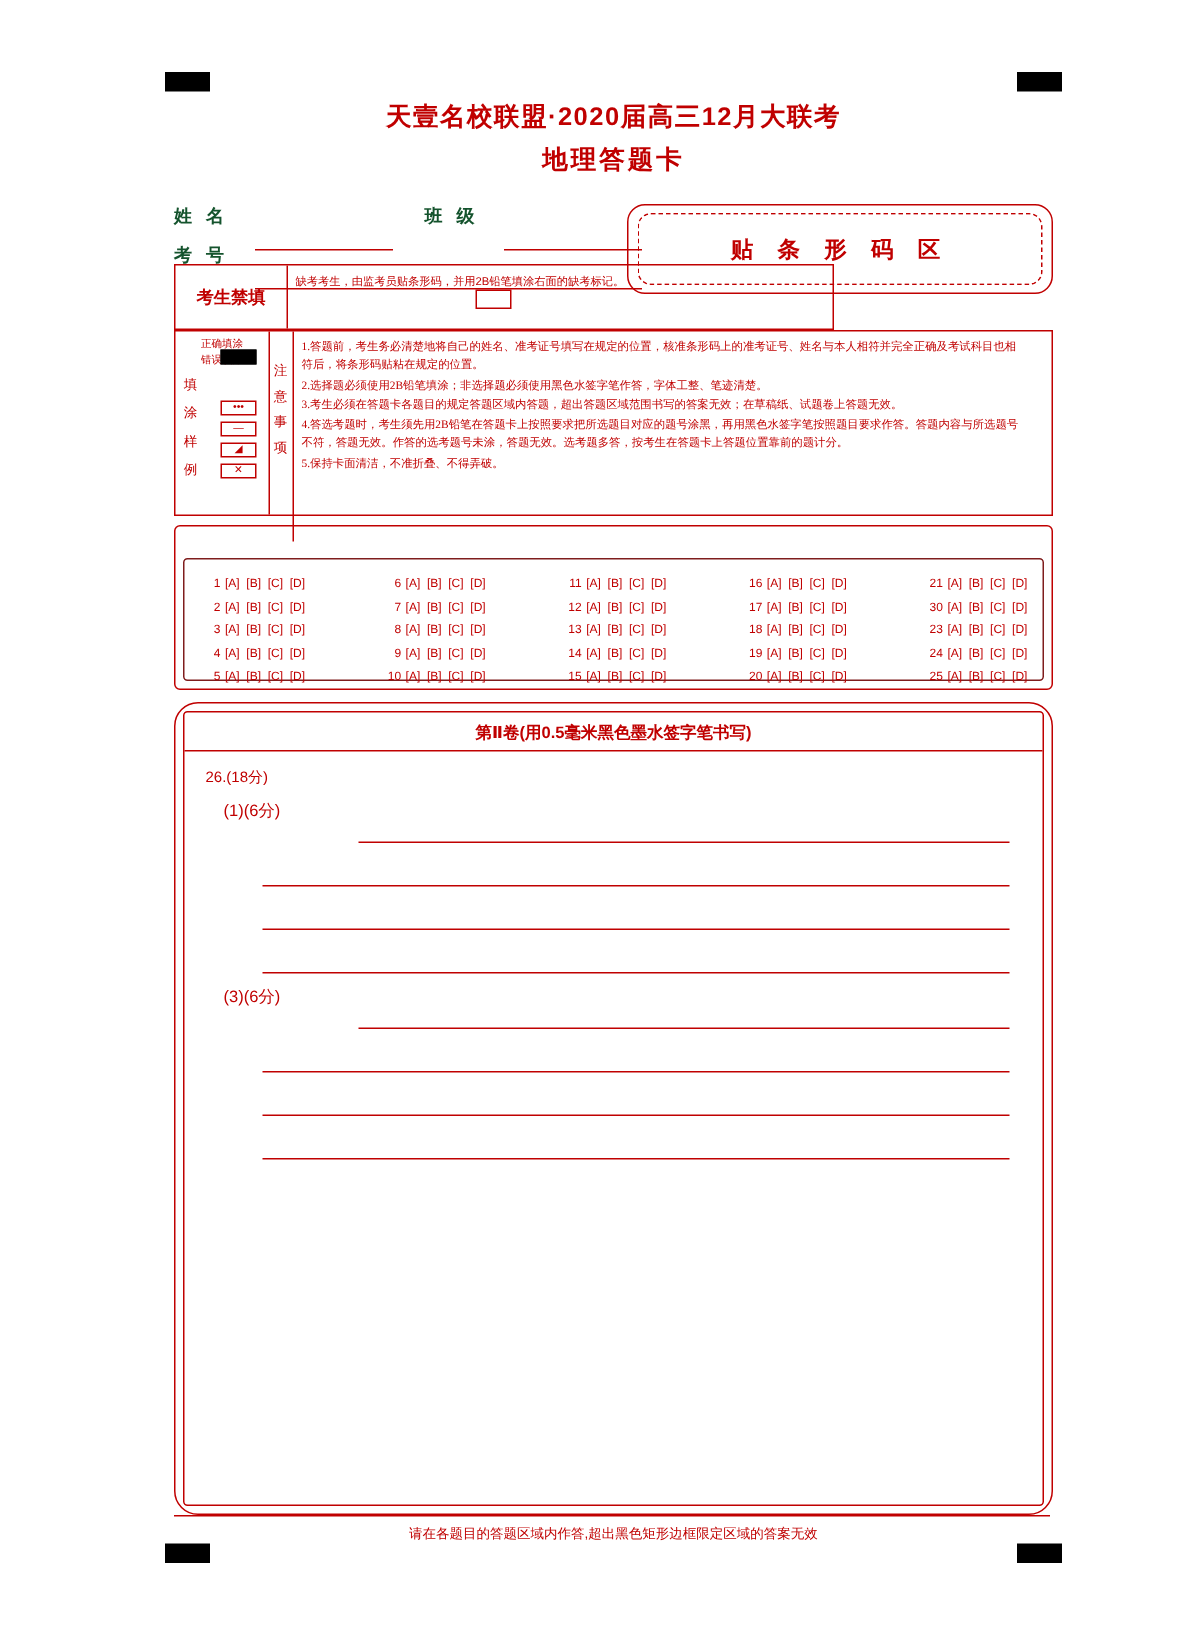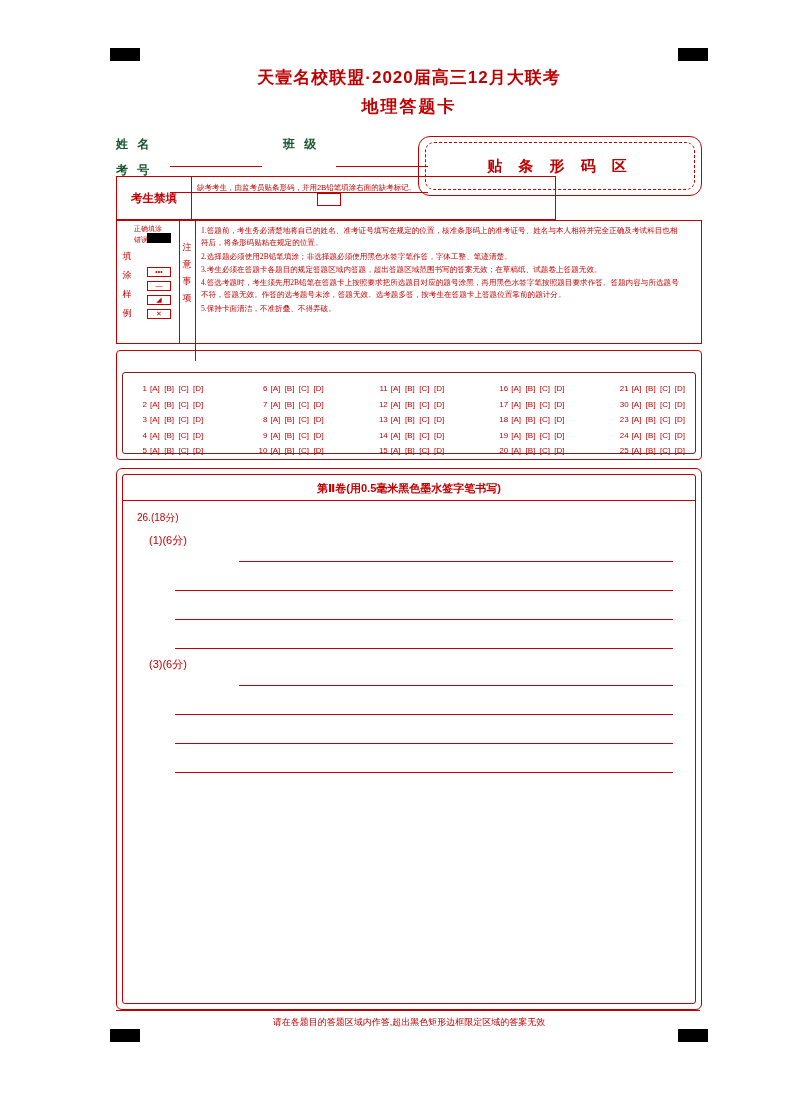--- a/index.html
+++ b/index.html
@@ -56,21 +56,21 @@
   .notice-body p{margin:0 15px 1px 0;font-family:Liberation Serif, serif;}
 
   
   .obj{position:absolute;left:8px;top:302px;width:584px;height:108px;border:1.5px solid #c00000;border-radius:4px;}
   .obj-inner{position:absolute;left:5px;top:5px;right:5px;bottom:5px;border:1px solid #7f1d1d;border-radius:3px;padding:8px 10px;margin-top:16px;}
   .obj-cols{display:flex;justify-content:space-between;}
   .obj-col{font-size:8px;line-height:15.5px;color:#c00000;white-space:nowrap;}
   .qno{display:inline-block;width:14px;text-align:right;margin-right:3px;}
 
   
-  .sec2{position:absolute;left:8px;top:420px;width:584px;height:540px;border:1.5px solid #c00000;border-radius:6px;}
+  .sec2{position:absolute;left:8px;top:420px;width:584px;height:540px;border:1.5px solid #c00000;border-radius:16px;}
   .sec2-inner{position:absolute;left:5px;top:5px;right:5px;bottom:5px;border:1px solid #c00000;border-radius:3px;}
   .sec2-head{text-align:center;font-size:11px;font-weight:bold;padding:6px 0 4px;border-bottom:1px solid #c00000;}
   .q-main{font-size:10px;padding:10px 0 0 14px;}
   .sub{position:relative;margin-top:8px;padding-left:26px;}
   .sub-lbl{position:absolute;left:26px;top:0;font-size:11px;}
   .line{height:28px;border-bottom:1px solid #c00000;margin:0 22px 0 0;}
   .line.first{margin-left:64px;}
   .lines{padding-left:26px;}
 
   

